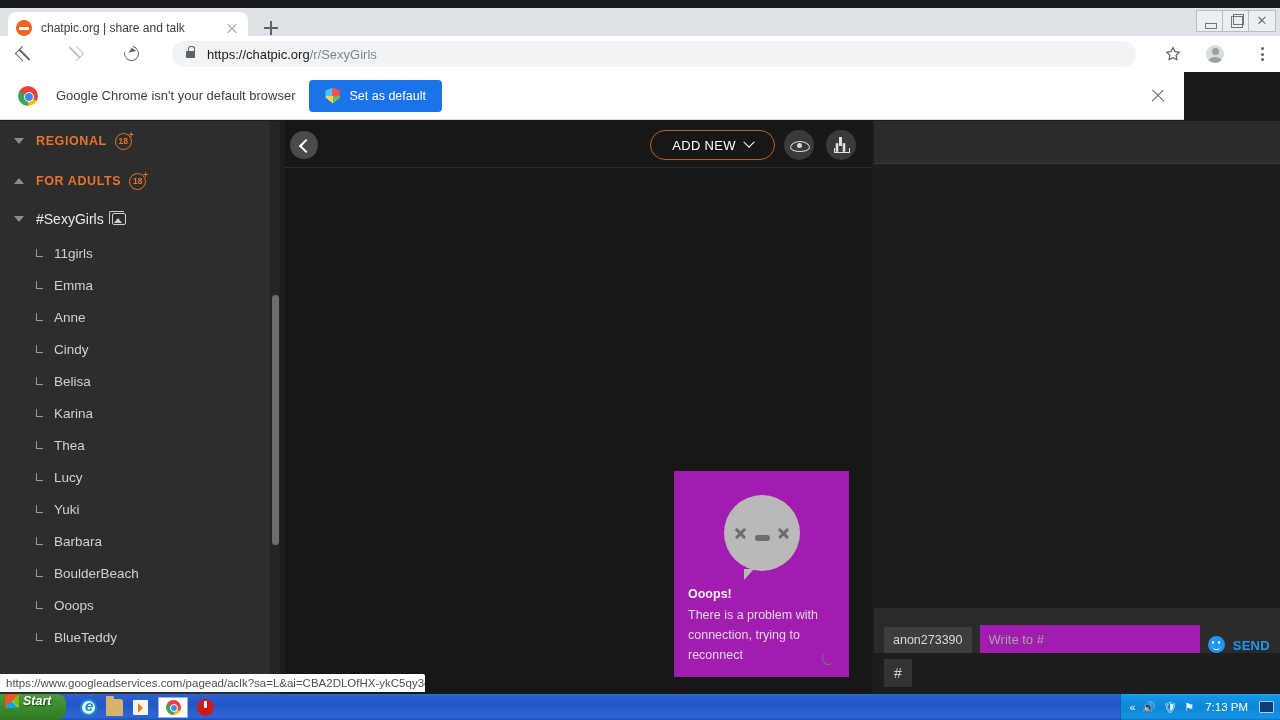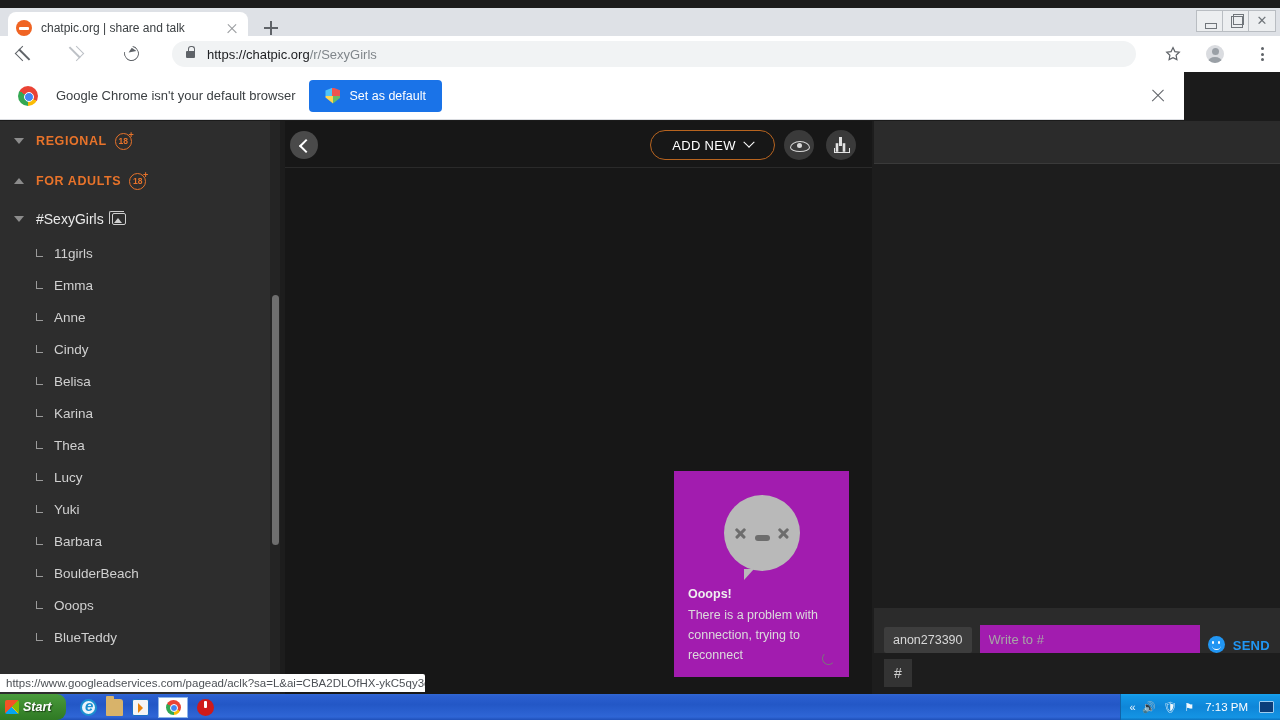--- a/index.html
+++ b/index.html
@@ -451,21 +451,21 @@
   .taskbar {
     position: absolute; left: 0; top: 694px;
     width: 1280px; height: 26px;
     background: linear-gradient(to bottom, #3168d5 0%, #2b5fd0 8%, #2357c6 40%, #2f66d6 88%, #1f4fb8 100%);
     display: flex; align-items: center;
   }
   .start {
     width: 66px; height: 26px;
     background: linear-gradient(to bottom, #4a9c3d 0%, #3d8b30 45%, #2f7a24 100%);
     border-radius: 0 9px 9px 0;
-    display: flex; align-items: center; gap: 4px; padding-left: 5px;
+    display: flex; align-items: flex-start; gap: 4px; padding-left: 5px;
     color: #fff; font-size: 12.5px; font-weight: bold; font-style: italic;
     text-shadow: 1px 1px 1px rgba(0,0,0,.5);
   }
   .flag {
     width: 14px; height: 14px; flex: 0 0 auto;
     background:
       linear-gradient(135deg, #f35325 0 48%, transparent 48%),
       linear-gradient(225deg, #81bc06 0 48%, transparent 48%),
       linear-gradient(45deg, #05a6f0 0 48%, transparent 48%),
       linear-gradient(-45deg, #ffba08 0 48%, transparent 48%);

